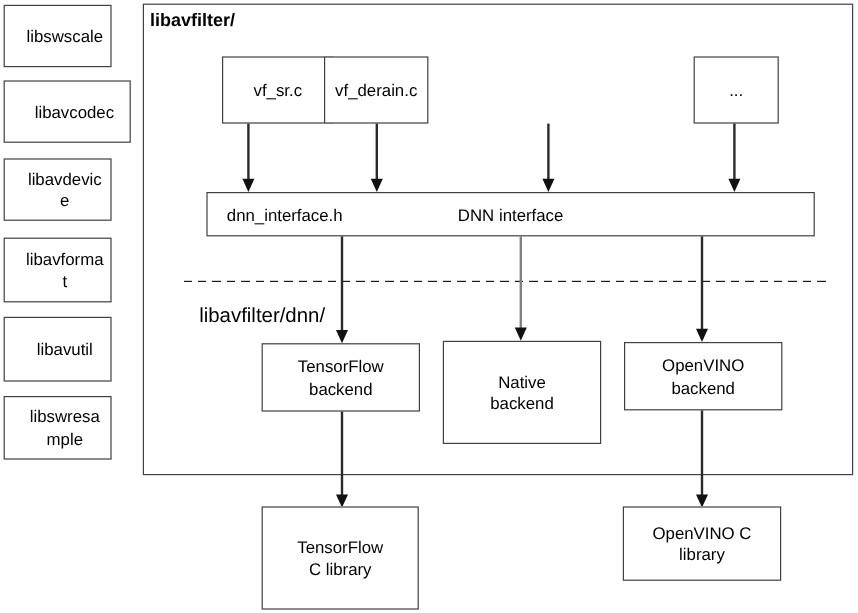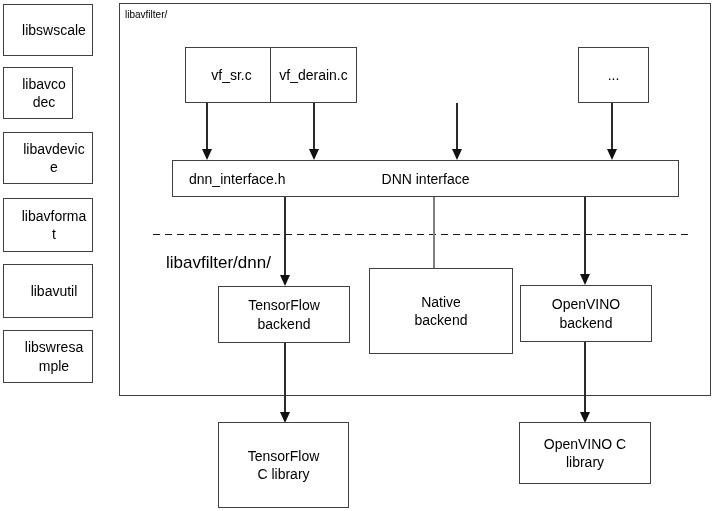--- a/index.html
+++ b/index.html
@@ -33,21 +33,22 @@
   .bigbox {
     position: absolute;
     left: 119px; top: 3px;
     width: 592px; height: 393px;
     border: 1.5px solid #404040;
     background: #ffffff;
   }
   .bigbox-title {
     position: absolute;
     left: 125px; top: 9px;
-    font-size: 10px;
+    font-size: 15px;
+    font-weight: bold;
   }
 
   
   .iface {
     position: absolute;
     left: 172px; top: 160px;
     width: 507px; height: 37px;
     border: 1.5px solid #404040;
     background: #ffffff;
   }
@@ -100,21 +101,21 @@
   }
 </style>
 </head>
 <body>
 
 <div class="canvas">
 
   <div class="box module" style="left:3px; top:4px; width:90px; height:52px">
     <span>libswscale</span>
   </div>
-  <div class="box module" style="left:3px; top:67px; width:70px; height:52px">
+  <div class="box module" style="left:3px; top:67px; width:106px; height:52px">
     <span>libavcodec</span>
   </div>
   <div class="box module" style="left:3px; top:132px; width:90px; height:52px">
     <span>libavdevice</span>
   </div>
   <div class="box module" style="left:3px; top:198px; width:90px; height:54px">
     <span>libavformat</span>
   </div>
   <div class="box module" style="left:3px; top:264px; width:90px; height:54px">
     <span>libavutil</span>
@@ -171,21 +172,21 @@
   </div>
   <div class="arrow" style="left:580px; top:197px; height:88px">
     <i class="stem"></i>
     <i class="head"></i>
   </div>
 
   <div class="box" style="left:218px; top:286px; width:132px; height:57px">
     <span>TensorFlow
 backend</span>
   </div>
-  <div class="box" style="left:369px; top:268px; width:144px; height:86px">
+  <div class="box" style="left:369px; top:284px; width:132px; height:86px">
     <span>Native
 backend</span>
   </div>
   <div class="box" style="left:520px; top:285px; width:132px; height:57px">
     <span>OpenVINO
 backend</span>
   </div>
 
   <div class="arrow" style="left:280px; top:343px; height:80px">
     <i class="stem"></i>

